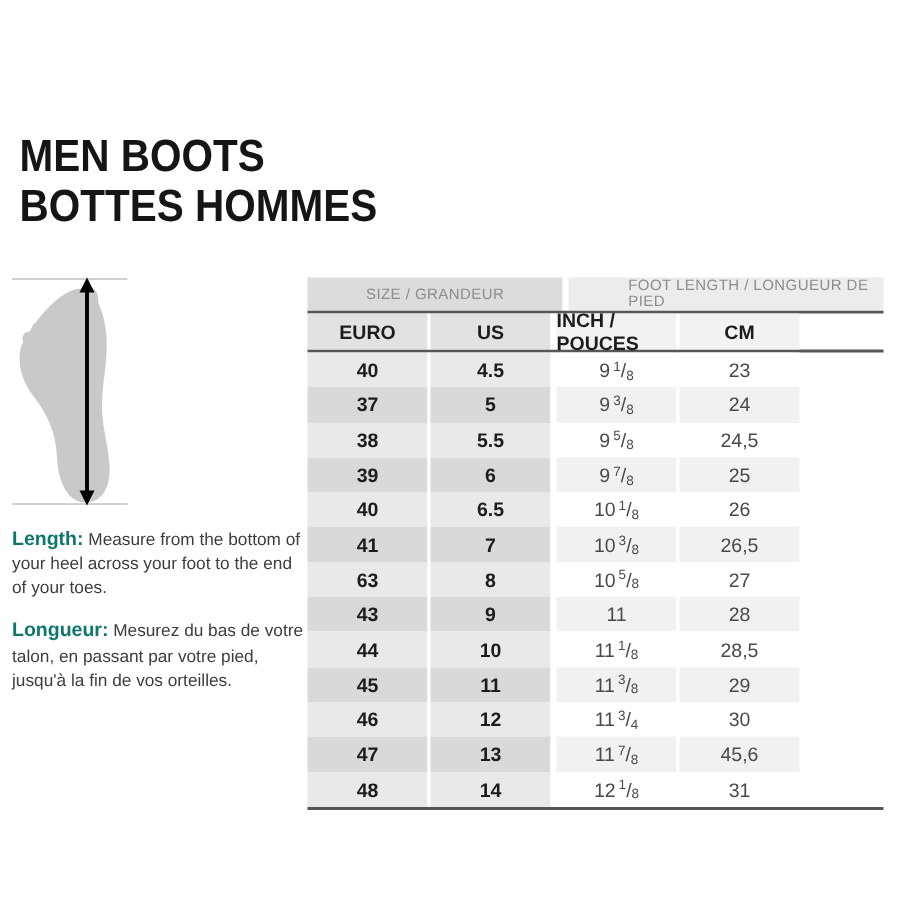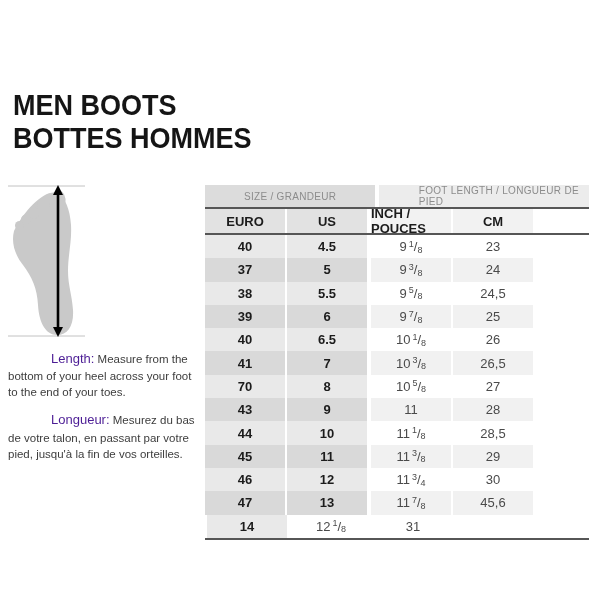--- a/index.html
+++ b/index.html
@@ -18,21 +18,21 @@
   }
   .page-title span{display:block;}
   
   .fig{position:absolute;left:5px;top:183px;width:95px;height:160px;}
   
   .notes{
     position:absolute;left:8px;top:350px;width:196px;
     font-size:11.5px;line-height:1.4;color:#3d3d3d;
   }
   .notes p{margin:0 0 11px 0;}
-  .notes .lbl{font-size:13px;font-weight:400;color:#4c1d95;margin-left:43px;}
+  .notes .lbl{font-size:13px;font-weight:700;color:#0f766e;}
   
   .size-table{position:absolute;left:205px;top:185px;width:384px;}
   .trow{display:flex;width:384px;}
   .cell{
     display:flex;align-items:center;justify-content:center;
     width:80px;font-size:13px;color:#1c1c1c;
   }
   .gcell{width:190px;}
   .gap{background:#ffffff;}
   .g2{width:2px;}
@@ -169,21 +169,21 @@
       <div class="trow data odd">
         <div class="cell left">41</div>
         <div class="gap g2"></div>
         <div class="cell left">7</div>
         <div class="gap g4"></div>
         <div class="cell right">10<sup>3</sup>/<sub>8</sub></div>
         <div class="gap g2"></div>
         <div class="cell right">26,5</div>
       </div>
       <div class="trow data even">
-        <div class="cell left">70</div>
+        <div class="cell left">63</div>
         <div class="gap g2"></div>
         <div class="cell left">8</div>
         <div class="gap g4"></div>
         <div class="cell right">10<sup>5</sup>/<sub>8</sub></div>
         <div class="gap g2"></div>
         <div class="cell right">27</div>
       </div>
       <div class="trow data odd">
         <div class="cell left">43</div>
         <div class="gap g2"></div>
@@ -223,20 +223,21 @@
       <div class="trow data odd">
         <div class="cell left">47</div>
         <div class="gap g2"></div>
         <div class="cell left">13</div>
         <div class="gap g4"></div>
         <div class="cell right">11<sup>7</sup>/<sub>8</sub></div>
         <div class="gap g2"></div>
         <div class="cell right">45,6</div>
       </div>
       <div class="trow data even">
+        <div class="cell left">48</div>
         <div class="gap g2"></div>
         <div class="cell left">14</div>
         <div class="gap g4"></div>
         <div class="cell right">12<sup>1</sup>/<sub>8</sub></div>
         <div class="gap g2"></div>
         <div class="cell right">31</div>
       </div>
     </div>
   <div class="divider"></div>
 </div>

